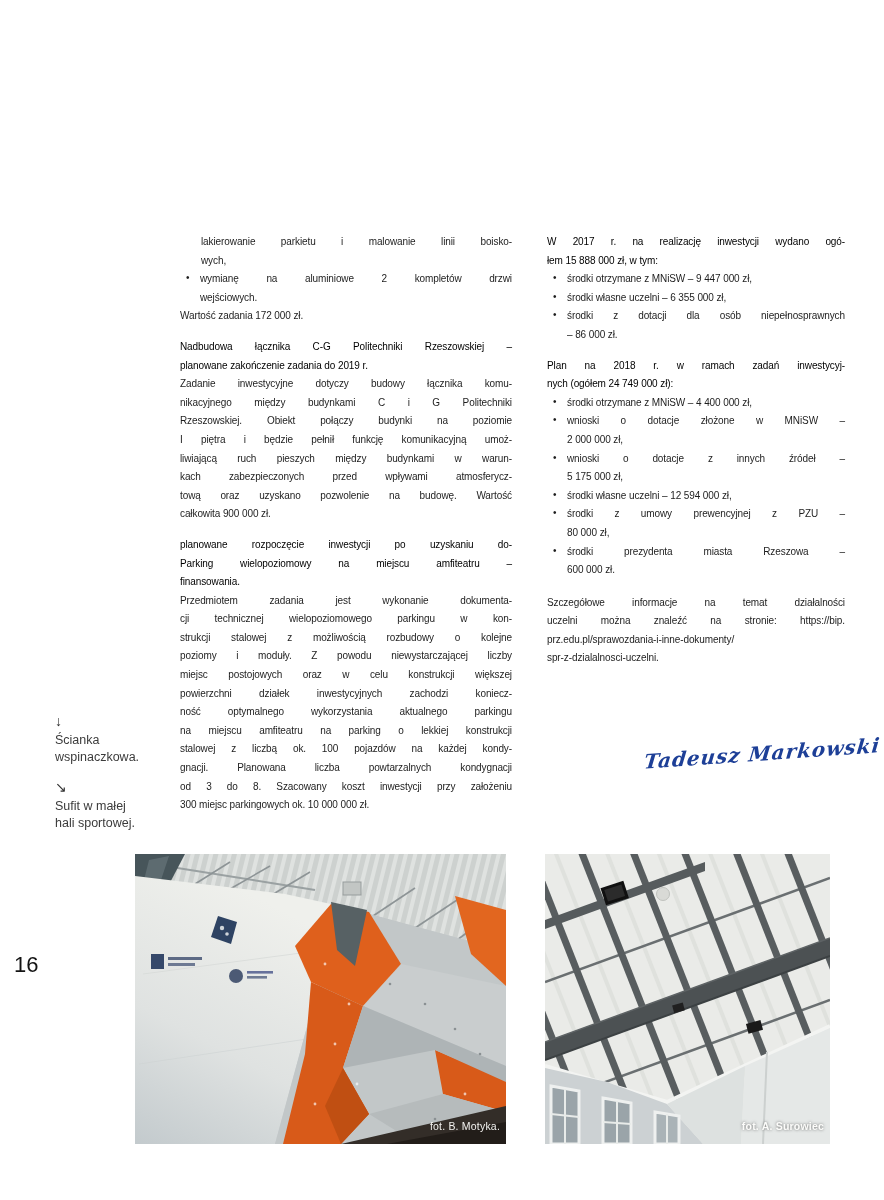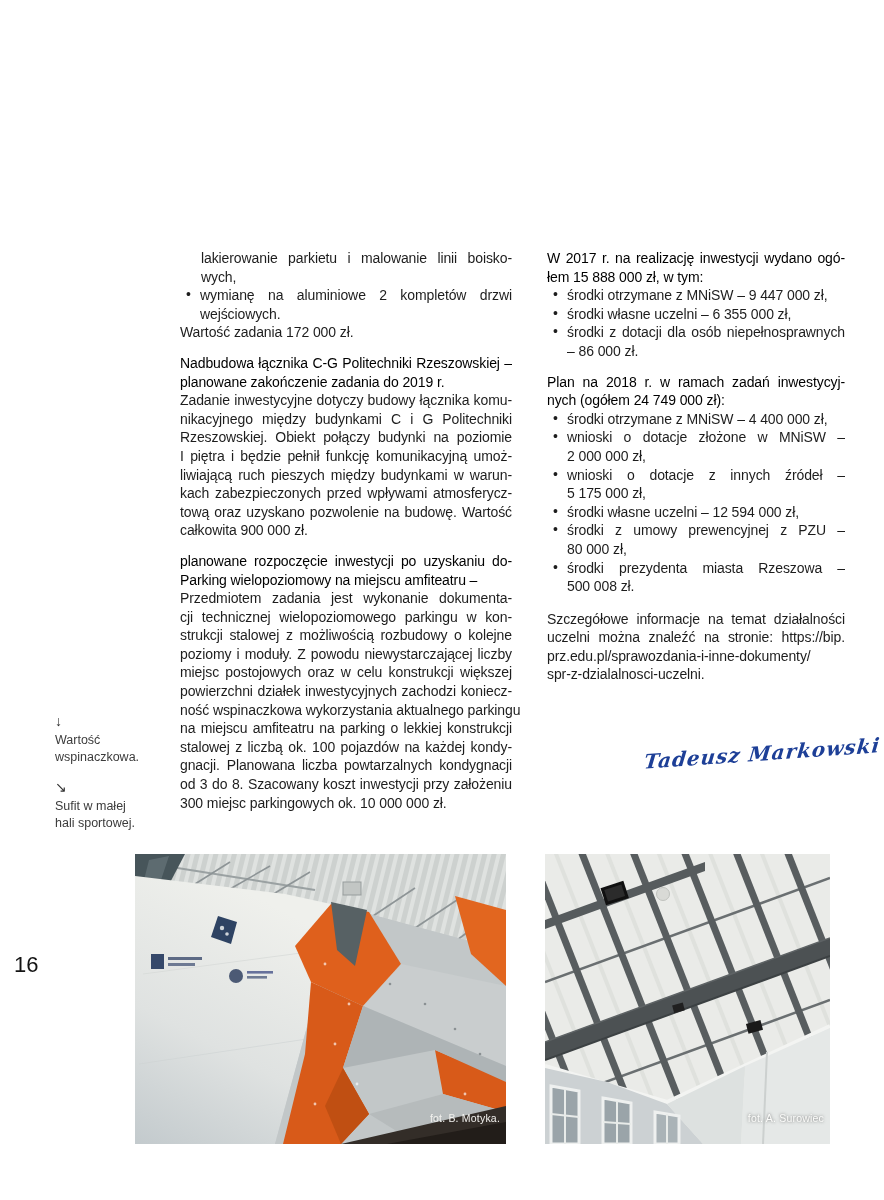--- a/index.html
+++ b/index.html
@@ -1,20 +1,20 @@
 <!DOCTYPE html>
 <html><head>
 <meta charset="utf-8">
 <style>
   html,body{margin:0;padding:0;background:#ffffff;}
   body{width:884px;height:1200px;position:relative;font-family:"Liberation Sans",sans-serif;}
   #page{position:absolute;left:0;top:0;width:884px;height:1200px;background:#ffffff;overflow:hidden;}
 
   
-  .col{position:absolute;top:233px;font-size:14px;line-height:18.6px;color:#1d1d1d;letter-spacing:-0.1px;margin-top:16px;}
+  .col{position:absolute;top:233px;font-size:10px;line-height:18.6px;color:#1d1d1d;letter-spacing:-0.1px;}
   .colL{left:180px;width:332px;}
   .colR{left:547px;width:298px;}
   .jline{text-align:justify;text-align-last:justify;white-space:nowrap;}
   [data-lines] > .jline:last-child{text-align-last:left;}
   .h{font-weight:normal;color:#000;}
   .mt{margin-top:12px;}
   .mt14{margin-top:14px;}
   .indent{margin-left:21px;}
   .li{position:relative;padding-left:20px;}
   .li .bullet{position:absolute;left:6px;top:-1px;}
@@ -25,39 +25,39 @@
   .note-arrow{font-size:14px;line-height:14px;margin-bottom:4px;color:#2f2f2f;}
   .note2{margin-top:15px;}
 
   .pagenum{position:absolute;left:14px;top:952px;font-size:22px;color:#141414;}
 
   
   .photo{position:absolute;top:854px;height:290px;margin:0;padding:0;overflow:hidden;}
   .photoL{left:135px;width:371px;}
   .photoR{left:545px;width:285px;}
   .photo svg{display:block;}
-  .credit{position:absolute;right:6px;bottom:20px;font-size:10.5px;color:#f2f1ee;letter-spacing:0.2px;text-align:center;}
-  .creditR{color:#fcfcfa;text-shadow:0 0 3px rgba(70,70,70,0.75);}
+  .credit{position:absolute;right:6px;bottom:12px;font-size:10.5px;color:#f2f1ee;letter-spacing:0.2px;text-align:center;}
+  .creditR{color:#fcfcfa;text-shadow:0 0 3px rgba(70,70,70,0.75);font-weight:bold;}
 
   
   .signature{position:absolute;left:644px;top:742px;width:220px;
     font-family:"DejaVu Serif",serif;font-style:italic;font-weight:bold;
     font-size:20px;color:#1d3f97;letter-spacing:1px;white-space:nowrap;
     transform:rotate(-4deg) skewX(-10deg);}
 </style>
 </head>
 <body>
 
 <div id="page">
 
   <div class="notes">
     <div class="note">
       <div class="note-arrow">↓</div>
       <div class="note-text" data-lines="margin_notes.note1.lines">
-          <div class="jline">Wartość</div>
+          <div class="jline">Ścianka</div>
           <div class="jline">wspinaczkowa.</div>
         </div>
     </div>
     <div class="note note2">
       <div class="note-arrow">↘</div>
       <div class="note-text" data-lines="margin_notes.note2.lines">
           <div class="jline">Sufit w małej</div>
           <div class="jline">hali sportowej.</div>
         </div>
     </div>
@@ -92,29 +92,30 @@
         <div class="jline">I piętra i będzie pełnił funkcję komunikacyjną umoż-</div>
         <div class="jline">liwiającą ruch pieszych między budynkami w warun-</div>
         <div class="jline">kach zabezpieczonych przed wpływami atmosferycz-</div>
         <div class="jline">tową oraz uzyskano pozwolenie na budowę. Wartość</div>
         <div class="jline">całkowita 900 000 zł.</div>
       </div>
 
     <div class="blk h mt" data-lines="left_column.section_parking.heading_lines">
         <div class="jline">planowane rozpoczęcie inwestycji po uzyskaniu do-</div>
         <div class="jline">Parking wielopoziomowy na miejscu amfiteatru –</div>
+        <div class="jline">finansowania.</div>
       </div>
     <div class="blk" data-lines="left_column.section_parking.body_lines">
         <div class="jline">Przedmiotem zadania jest wykonanie dokumenta-</div>
         <div class="jline">cji technicznej wielopoziomowego parkingu w kon-</div>
         <div class="jline">strukcji stalowej z możliwością rozbudowy o kolejne</div>
         <div class="jline">poziomy i moduły. Z powodu niewystarczającej liczby</div>
         <div class="jline">miejsc postojowych oraz w celu konstrukcji większej</div>
         <div class="jline">powierzchni działek inwestycyjnych zachodzi koniecz-</div>
-        <div class="jline">ność wspinaczkowa wykorzystania aktualnego parkingu</div>
+        <div class="jline">ność optymalnego wykorzystania aktualnego parkingu</div>
         <div class="jline">na miejscu amfiteatru na parking o lekkiej konstrukcji</div>
         <div class="jline">stalowej z liczbą ok. 100 pojazdów na każdej kondy-</div>
         <div class="jline">gnacji. Planowana liczba powtarzalnych kondygnacji</div>
         <div class="jline">od 3 do 8. Szacowany koszt inwestycji przy założeniu</div>
         <div class="jline">300 miejsc parkingowych ok. 10 000 000 zł.</div>
       </div>
   </section>
 
   <section class="col colR">
     <div class="blk h" data-lines="right_column.spending_2017.heading_lines">
@@ -178,21 +179,21 @@
         <span class="bullet">•</span>
         <div data-lines="right_column.plan_2018.items.4">
             <div class="jline">środki z umowy prewencyjnej z PZU –</div>
             <div class="jline">80 000 zł,</div>
           </div>
       </div>
       <div class="li">
         <span class="bullet">•</span>
         <div data-lines="right_column.plan_2018.items.5">
             <div class="jline">środki prezydenta miasta Rzeszowa –</div>
-            <div class="jline">500 008 zł.</div>
+            <div class="jline">600 000 zł.</div>
           </div>
       </div>
     </div>
 
     <div class="blk mt14" data-lines="right_column.more_info.lines">
         <div class="jline">Szczegółowe informacje na temat działalności</div>
         <div class="jline">uczelni można znaleźć na stronie: https://bip.</div>
         <div class="jline">prz.edu.pl/sprawozdania-i-inne-dokumenty/</div>
         <div class="jline">spr-z-dzialalnosci-uczelni.</div>
       </div>

